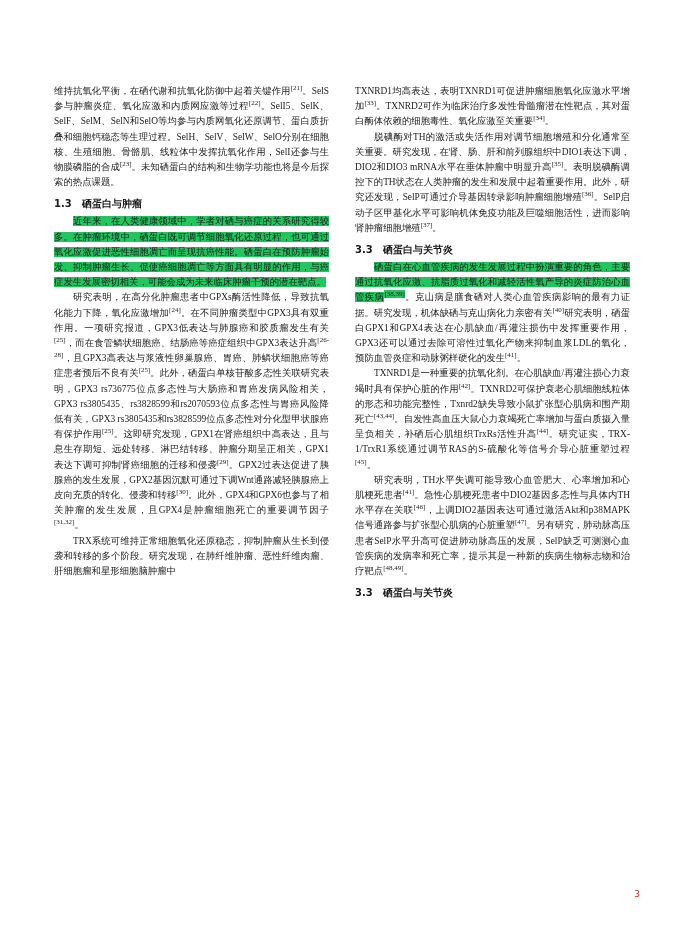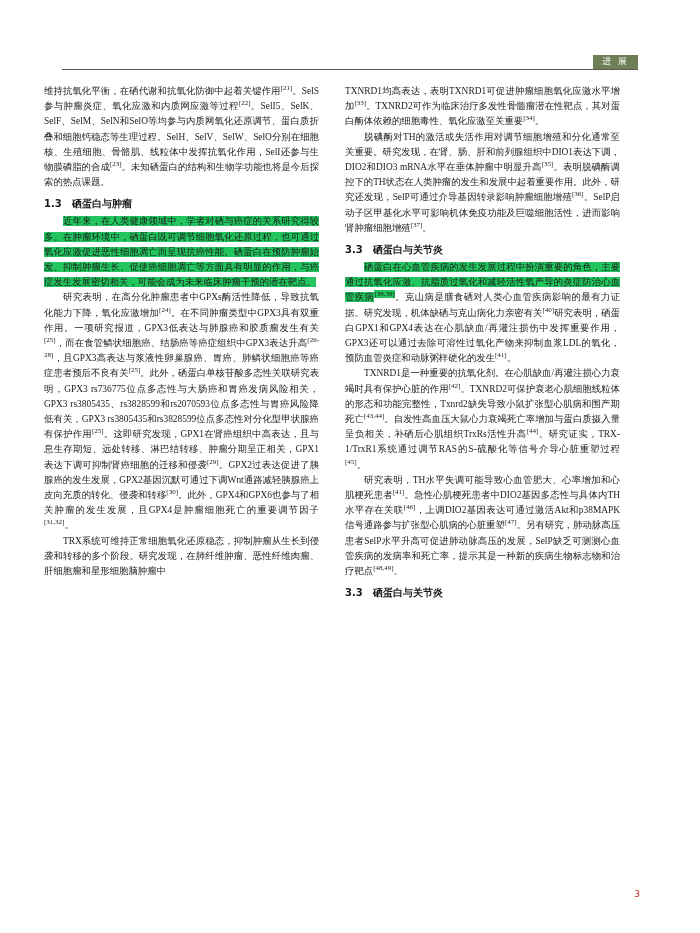--- a/index.html
+++ b/index.html
@@ -43,21 +43,21 @@
     font-size: 9px;
     letter-spacing: 2px;
     padding: 2px 9px 3px 9px;
     font-family: "DejaVu Sans", sans-serif;
     line-height: 1;
   }
   
   .columns {
     position: absolute;
     top: 84px;
-    left: 44px;
+    left: 54px;
     width: 576px;
     height: 790px;
     display: flex;
     gap: 26px;
   }
   .col {
     width: 275px;
     font-size: 9.4px;
     line-height: 15.2px;
     color: #1a1a1a;
@@ -105,24 +105,20 @@
     font-size: 9px;
     font-family: "DejaVu Sans", sans-serif;
     color: #c8322a;
   }
 </style>
 </head>
 <body>
 
 <div class="page">
 
-  <div class="header-band">
-    <span class="header-tag" style="background: rgb(111, 127, 85);">进 展</span>
-    <div class="header-rule"></div>
-  </div>
 
   <div class="columns">
 
     <div class="col">
 
       <p><span>维持抗氧化平衡，在硒代谢和抗氧化防御中起着关键作用</span><sup>[21]</sup><span>。SelS参与肿瘤炎症、氧化应激和内质网应激等过程</span><sup>[22]</sup><span>。SelI5、SelK、SelF、SelM、SelN和SelO等均参与内质网氧化还原调节、蛋白质折叠和细胞钙稳态等生理过程。SelH、SelV、SelW、SelO分别在细胞核、生殖细胞、骨骼肌、线粒体中发挥抗氧化作用，SelI还参与生物膜磷脂的合成</span><sup>[23]</sup><span>。未知硒蛋白的结构和生物学功能也将是今后探索的热点课题。</span></p>
 
 
       <div class="sub-title">
         <span class="n">1.3</span><span>硒蛋白与肿瘤</span>

